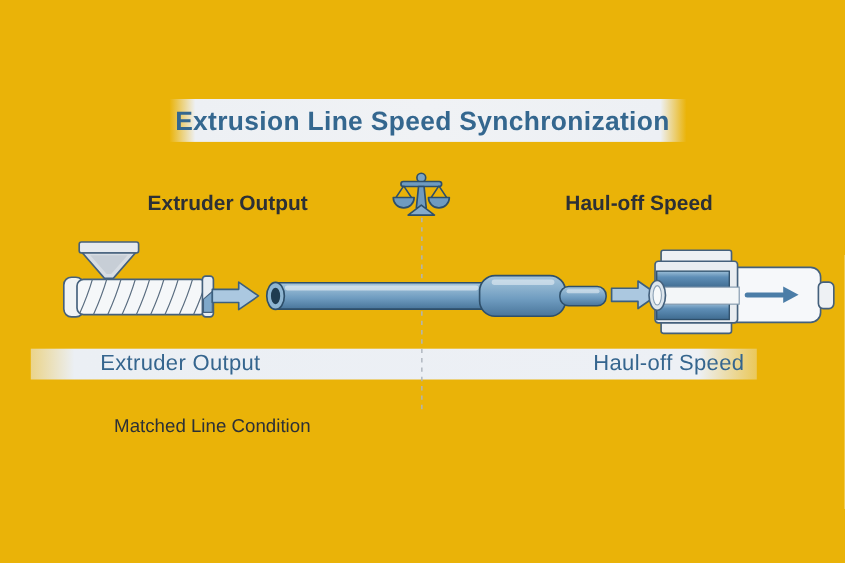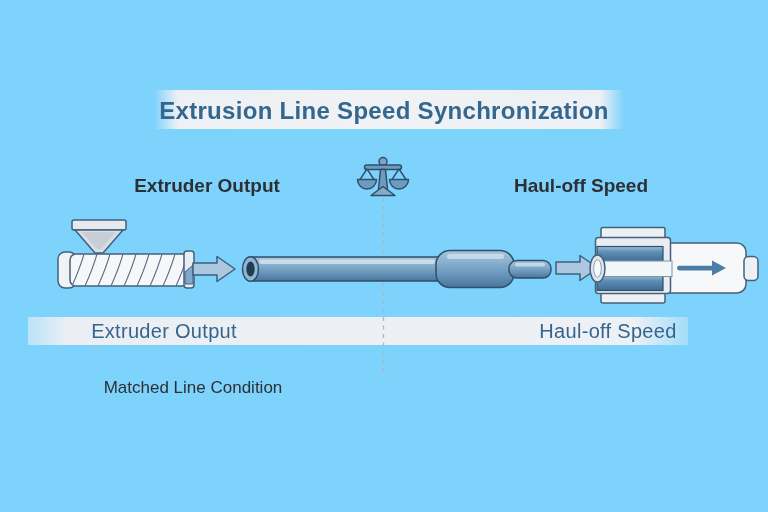--- a/index.html
+++ b/index.html
@@ -1,17 +1,17 @@
 <!DOCTYPE html>
 <html><head>
 <meta charset="utf-8">
 <style>
   html,body{margin:0;padding:0;}
   body{font-family:"Liberation Sans", sans-serif; background:#ffffff;}
-  #stage{position:relative; width:768px; height:512px; background:#7dd3fc; overflow:hidden;}
+  #stage{position:relative; width:768px; height:512px; background:#eab308; overflow:hidden;}
 
   .band{position:absolute; z-index:1;}
   .title-band{
     left:154px; top:90px; width:470px; height:39px;
     background:linear-gradient(90deg, rgba(237,240,244,0) 0%, rgba(237,240,244,1) 5%, rgba(240,242,245,1) 50%, rgba(237,240,244,1) 95%, rgba(237,240,244,0) 100%);
   }
   .label-band{
     left:28px; top:317px; width:660px; height:28px;
     background:linear-gradient(90deg, rgba(235,239,244,0.55) 0%, rgba(235,239,244,1) 6%, rgba(237,240,245,1) 92%, rgba(235,239,244,0.35) 100%);
   }

